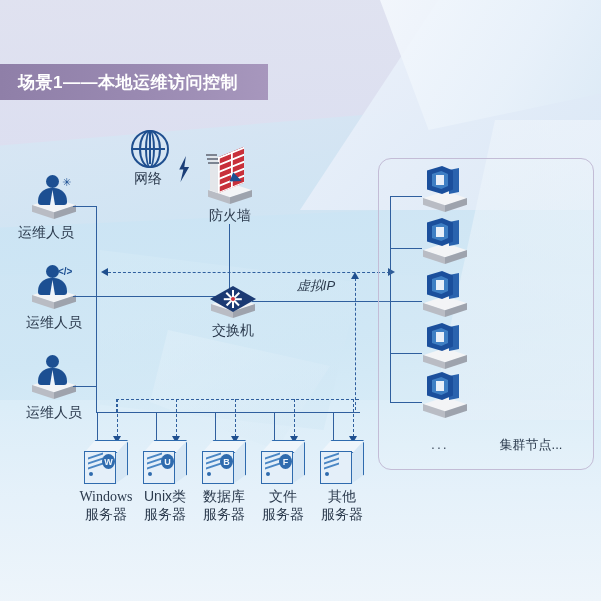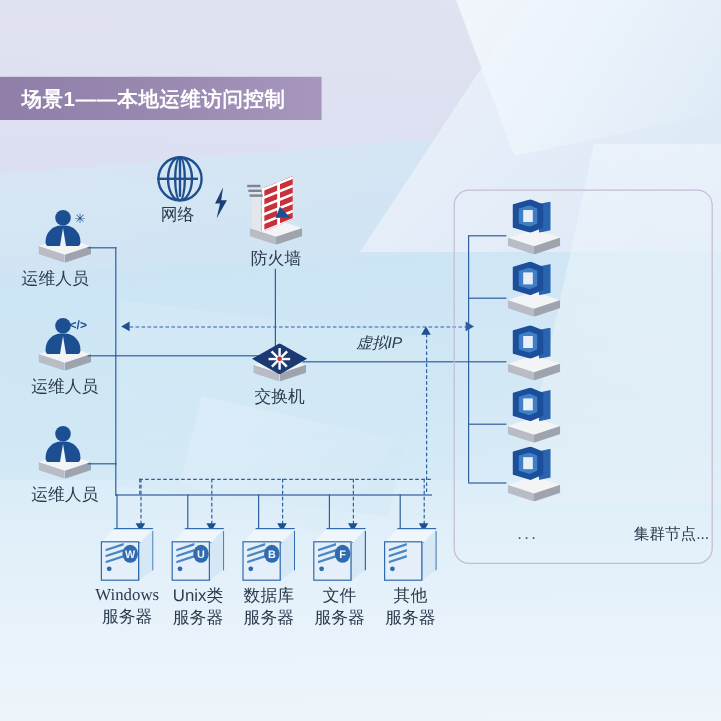--- a/index.html
+++ b/index.html
@@ -345,21 +345,21 @@
       <span class="rgt"></span>
   </div>
   <div class="clu" style="left:427px;top:372px;">
     <span class="side"></span>
       <span class="outer"></span>
       <span class="inner"></span>
       <span class="core"></span>
   </div>
 
   <div class="ellipsis" style="left:431px;top:436px;">...</div>
-  <div class="lbl" style="left:471px;top:437px;width:120px;text-align:right;font-size:13px;">集群节点...</div>
+  <div class="lbl" style="left:471px;top:437px;width:120px;text-align:center;font-size:13px;">集群节点...</div>
 
   <div class="ln vl" style="left:96px;top:386px;height:27px;"></div>
   <div class="ln hl" style="left:96px;top:412px;width:264px;"></div>
   <div class="ln vl" style="left:359px;top:412px;height:0px;"></div>
 
   <div class="dashh" style="left:116px;top:399px;width:243px;"></div>
   <div class="dashv" style="left:116px;top:399px;height:13px;"></div>
 
   <div class="ln vl" style="left:97px;top:412px;height:30px;"></div>
   <div class="ln vl" style="left:156px;top:412px;height:30px;"></div>

